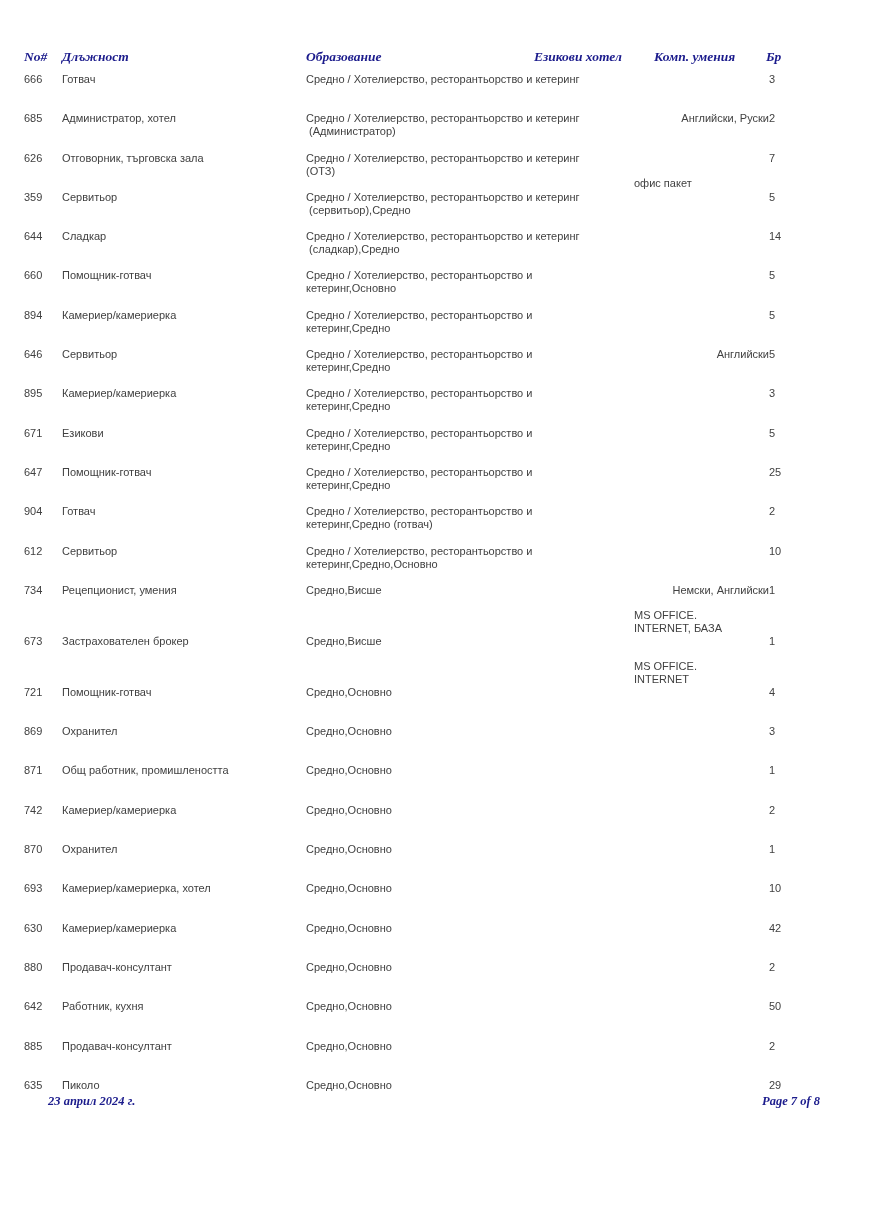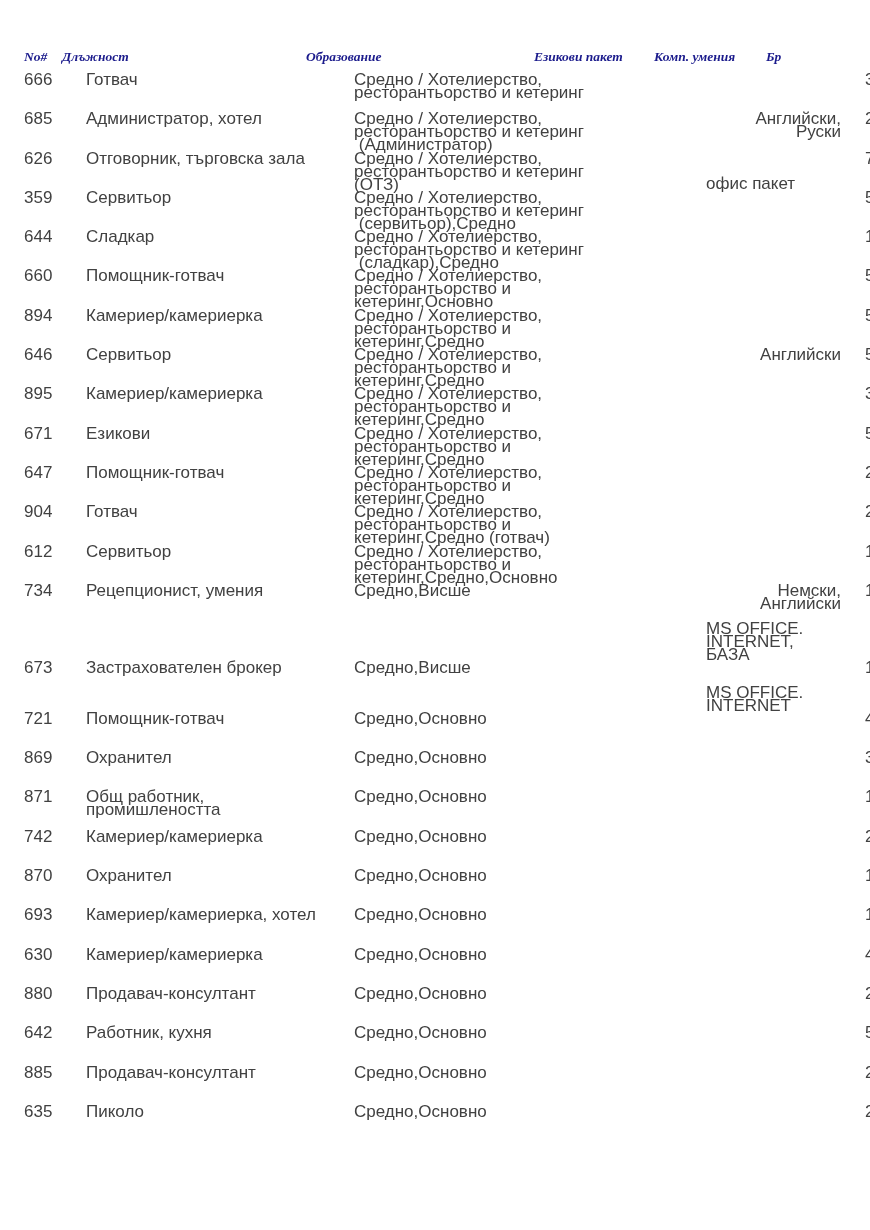--- a/index.html
+++ b/index.html
@@ -28,24 +28,23 @@
     line-height: 17px;
     color: var(--header-accent, #1b1b8c);
     margin-bottom: 8px;
   }
   
   .row {
     display: grid;
     grid-template-columns: 38px 244px 328px 135px 1fr;
     align-items: start;
     min-height: 39.3px;
-    font-size: 17px;
+    font-size: 11px;
     line-height: 13px;
     color: var(--body-text, #414141);
-    gap: 24px;
   }
   .c-edu { white-space: pre-wrap; }
   .c-skills .langs { min-height: 13px; white-space: pre-line; text-align: right; }
   .c-skills .comp  { white-space: pre-line; margin-top: 12px; }
   .footer {
     position: absolute;
     left: 48px;
     right: 50px;
     top: 1094px;
     display: flex;
@@ -59,21 +58,21 @@
 </style>
 </head>
 <body>
 
 <div class="page">
 
   <div class="thead">
     <span>No#</span>
     <span>Длъжност</span>
     <span>Образование</span>
-    <span>Езикови пакет</span>
+    <span>Езикови хотел</span>
     <span>Комп. умения</span>
     <span>Бр</span>
   </div>
 
   <div id="rows">
   <div class="row">
     <div class="c-no">666</div>
     <div class="c-pos">Готвач</div>
     <div class="c-edu">Средно / Хотелиерство, ресторантьорство и кетеринг</div>
     <div class="c-skills">
@@ -366,14 +365,18 @@
     <div class="c-pos">Пиколо</div>
     <div class="c-edu">Средно,Основно</div>
     <div class="c-skills">
       <div class="langs"></div>
       <div class="comp"></div>
     </div>
     <div class="c-count">29</div>
   </div>
 </div>
 
+  <div class="footer">
+    <span>23 април 2024 г.</span>
+    <span>Page 7 of 8</span>
+  </div>
 
 </div>
 
 </body></html>

